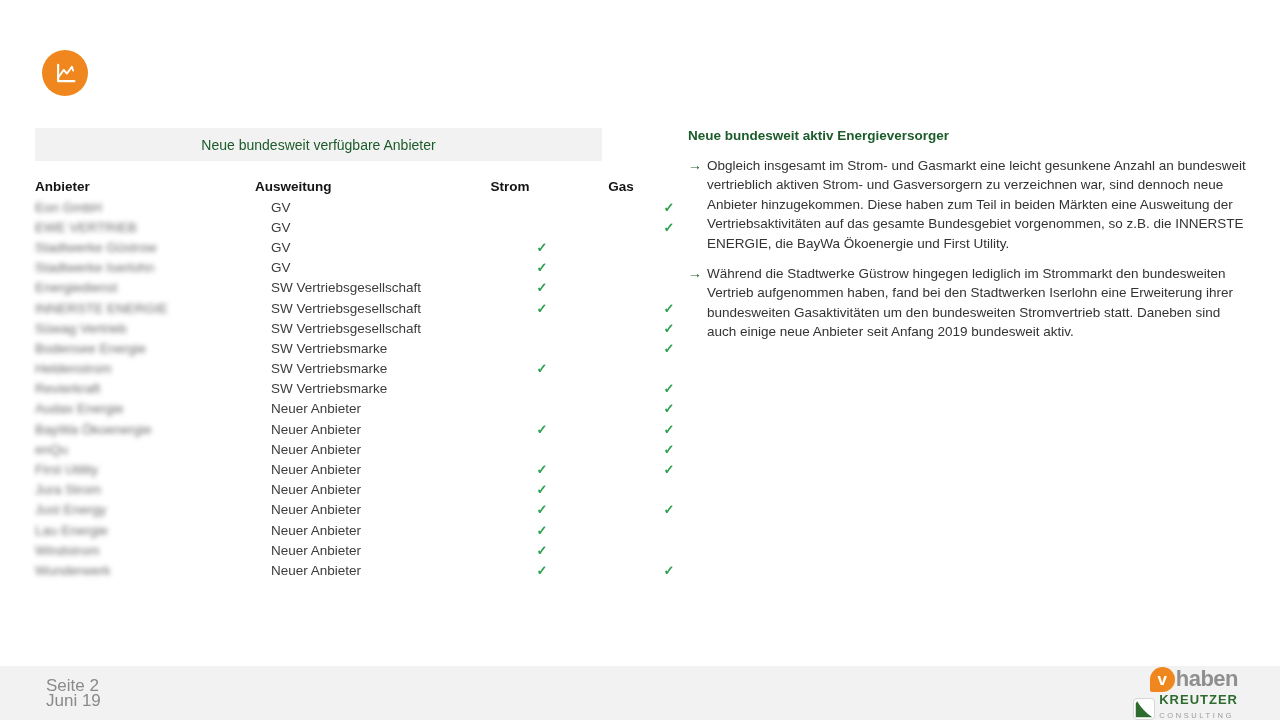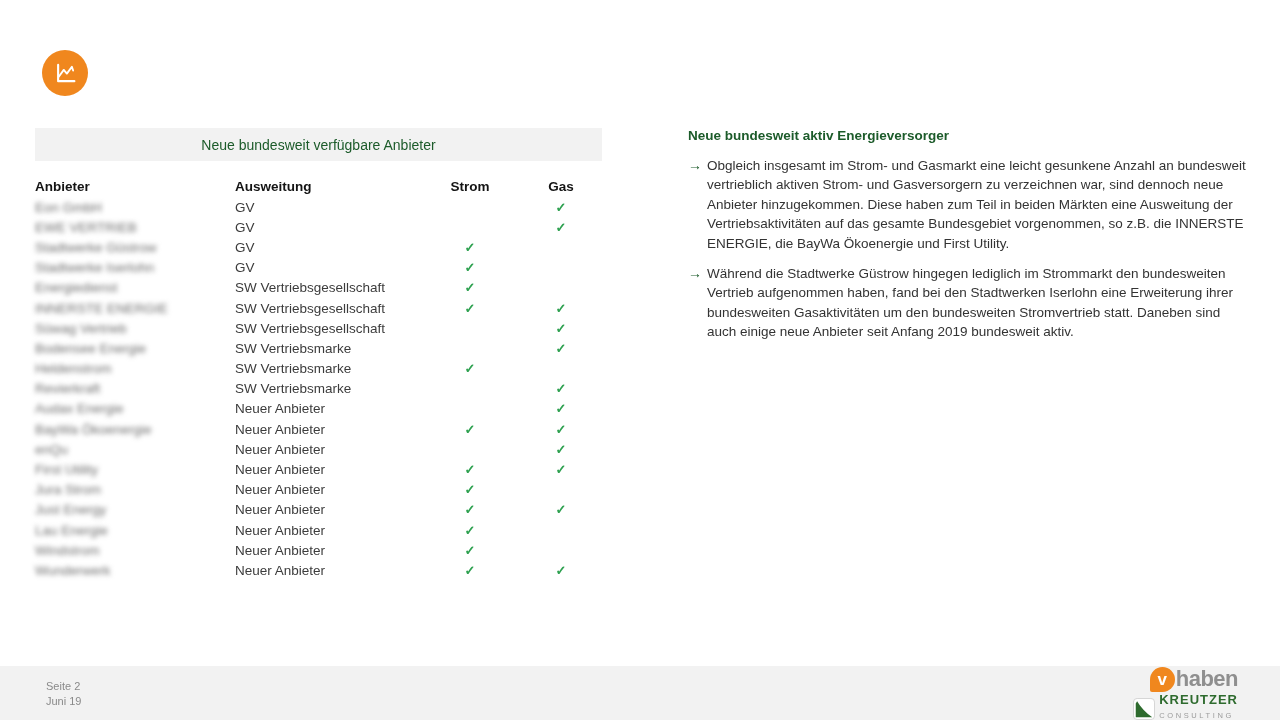--- a/index.html
+++ b/index.html
@@ -9,37 +9,37 @@
   
   .header-icon{position:absolute;left:42px;top:50px;width:46px;height:46px;border-radius:50%;
     background:#F0871E;display:flex;align-items:center;justify-content:center;}
   .page-title{position:absolute;left:101px;top:51px;font-size:29px;font-weight:400;color:#4e4e4e;letter-spacing:.2px;}
 
   
   .table-wrap{position:absolute;left:35px;top:128px;width:567px;}
   .table-title-band{height:33px;background:#f2f2f2;display:flex;align-items:center;justify-content:center;
     font-size:14px;font-weight:normal;color:#1c5b2a;}
   .thead{display:grid;grid-template-columns:200px 185px 100px 82px;margin-top:14px;
-    font-size:13.5px;font-weight:bold;color:#141414;height:22px;align-items:center;}
+    font-size:13.5px;font-weight:bold;color:#141414;height:22px;align-items:center;gap:20px;}
   .thead .c-center{text-align:center;}
   .trow{display:grid;grid-template-columns:200px 185px 100px 82px;height:20.2px;align-items:center;
-    font-size:13.5px;color:#3c3c3c;}
+    font-size:13.5px;color:#3c3c3c;gap:36px;}
   .cell{white-space:nowrap;overflow:hidden;}
   .cell.name{filter:blur(2.4px);color:#6a6a6a;}
   .cell.check{text-align:center;color:#2EA150;font-size:13px;font-weight:600;}
 
   
   .notes{position:absolute;left:688px;top:128px;width:565px;}
   .notes-heading{font-size:13.5px;font-weight:bold;color:#1c5b2a;margin:0 0 13px 0;}
   .bullet{display:flex;margin-bottom:11px;font-size:13.5px;line-height:19.4px;color:#333;}
   .bullet .arrow{flex:0 0 19px;color:#1c5b2a;font-size:14px;}
 
   
   .footer{position:absolute;left:0;top:666px;width:1280px;height:54px;background:#f2f2f2;}
-  .footer-meta{position:absolute;left:46px;top:13px;font-size:11px;color:#8a8a8a;line-height:14.5px;}
+  .footer-meta{position:absolute;left:46px;top:13px;font-size:17px;color:#8a8a8a;line-height:14.5px;}
   .logos{position:absolute;right:42px;top:0;width:120px;height:54px;}
   .verivox{position:absolute;right:0;top:0;display:flex;align-items:center;}
   .v-badge{width:25px;height:25px;border-radius:50% 50% 50% 8%;background:#F0871E;color:#fff;
     display:flex;align-items:center;justify-content:center;font-size:17px;font-weight:bold;line-height:1;}
   .v-text{font-size:22px;font-weight:bold;color:#8f8f8f;letter-spacing:-.5px;margin-left:1px;}
   .kreutzer{position:absolute;right:0;top:27px;display:flex;align-items:flex-end;}
   .k-icon{width:22px;height:22px;margin-right:4px;}
   .k-text{display:flex;flex-direction:column;line-height:1;}
   .k-line1{font-size:13px;font-weight:bold;color:#2e6b2e;letter-spacing:1px;}
   .k-line2{font-size:7.5px;color:#9b9b9b;letter-spacing:2.6px;margin-top:6px;}

